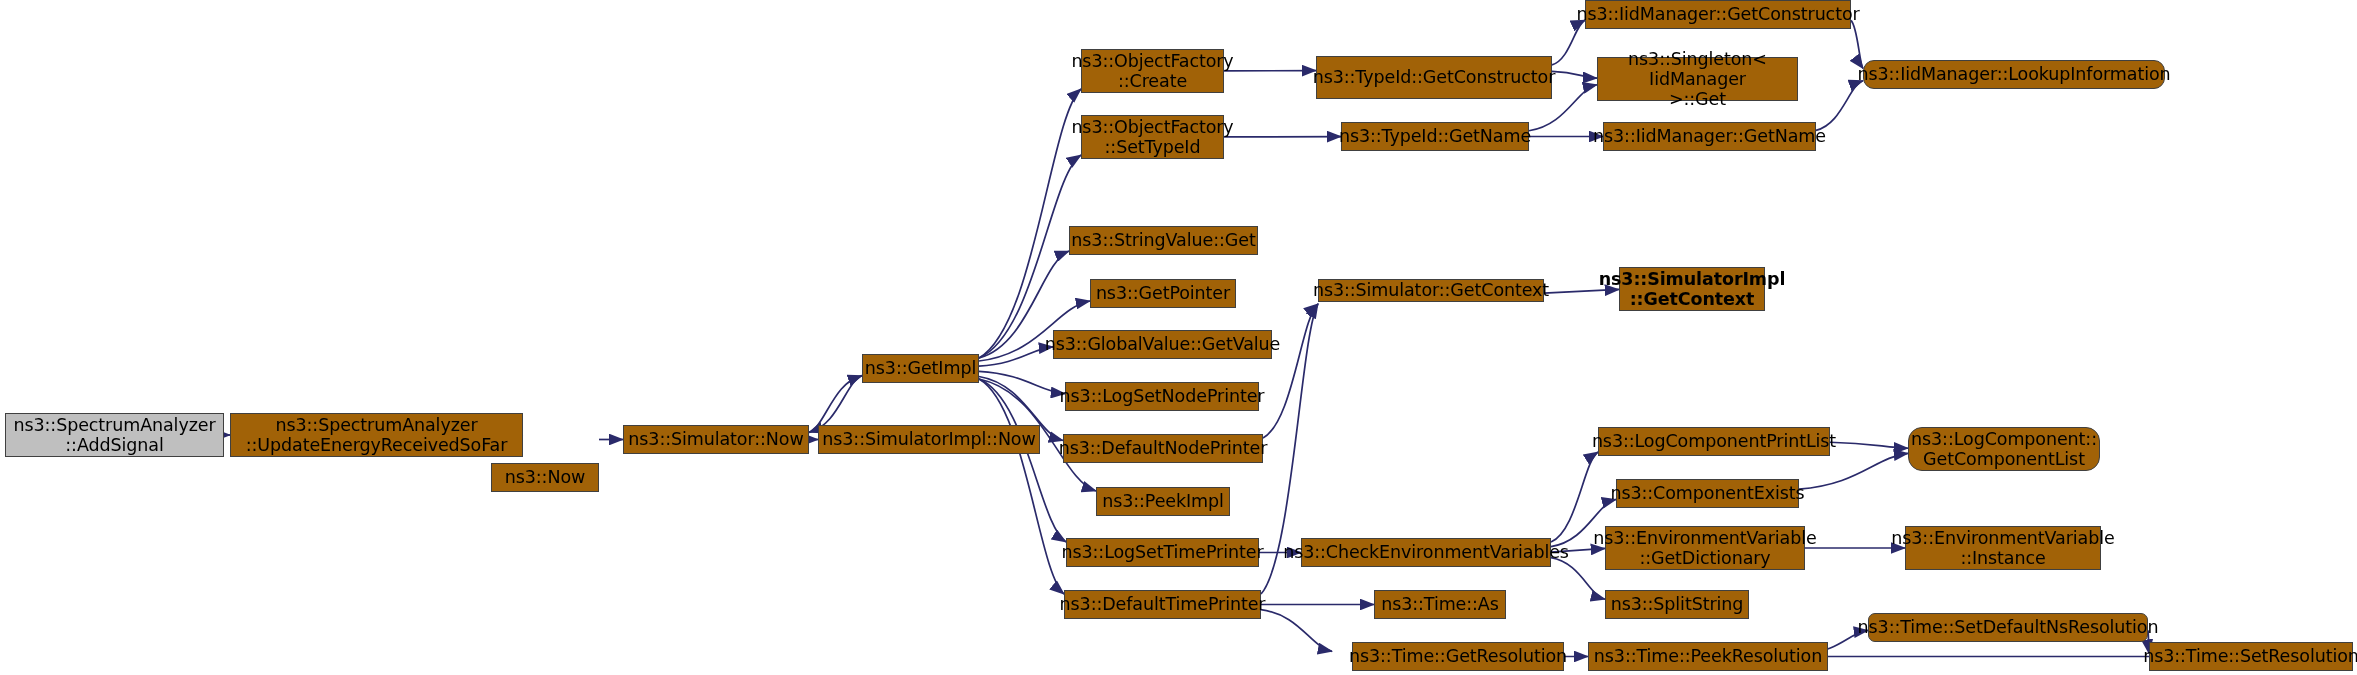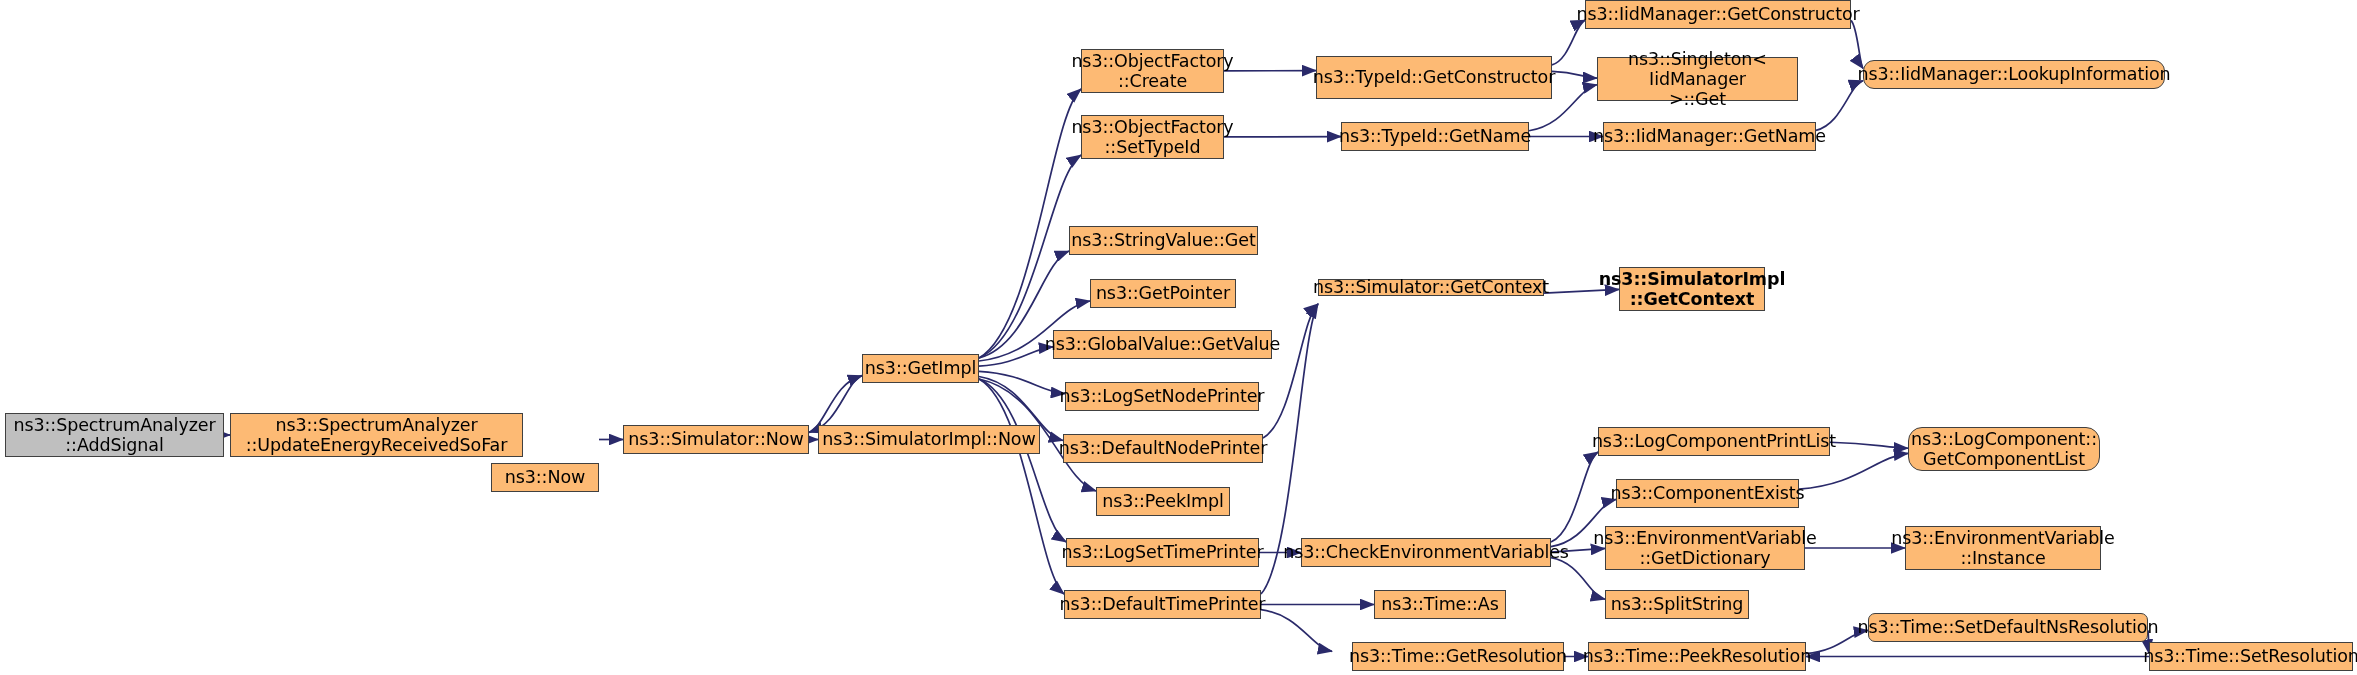--- a/index.html
+++ b/index.html
@@ -20,21 +20,21 @@
     left: 0;
     top: 0;
     width: 2357px;
     height: 675px;
     pointer-events: none;
   }
   .node {
     position: absolute;
     box-sizing: border-box;
     border: 1.6px solid #404040;
-    background: #fdba74;
+    background: #a16207;
     color: #000000;
     font-size: 17.5px;
     line-height: 1.16;
     display: flex;
     align-items: center;
     justify-content: center;
     text-align: center;
     white-space: pre-line;
     letter-spacing: -0.1px;
     padding: 0 4px;
@@ -119,32 +119,32 @@
       <div class="node" style="left: 1603px; top: 122px; width: 213px; height: 29px;">ns3::IidManager::GetName</div>
       <div class="node" style="left: 1863px; top: 60px; width: 302px; height: 29px; border-radius: 11px;">ns3::IidManager::LookupInformation</div>
       <div class="node" style="left: 1069px; top: 226px; width: 189px; height: 29px;">ns3::StringValue::Get</div>
       <div class="node" style="left: 1090px; top: 279px; width: 146px; height: 29px;">ns3::GetPointer</div>
       <div class="node" style="left: 1053px; top: 330px; width: 219px; height: 29px;">ns3::GlobalValue::GetValue</div>
       <div class="node" style="left: 1065px; top: 382px; width: 194px; height: 29px;">ns3::LogSetNodePrinter</div>
       <div class="node" style="left: 1063px; top: 434px; width: 200px; height: 29px;">ns3::DefaultNodePrinter</div>
       <div class="node" style="left: 1096px; top: 487px; width: 134px; height: 29px;">ns3::PeekImpl</div>
       <div class="node" style="left: 1066px; top: 538px; width: 193px; height: 29px;">ns3::LogSetTimePrinter</div>
       <div class="node" style="left: 1064px; top: 590px; width: 197px; height: 29px;">ns3::DefaultTimePrinter</div>
-      <div class="node" style="left: 1318px; top: 279px; width: 226px; height: 17px;">ns3::Simulator::GetContext</div>
+      <div class="node" style="left: 1318px; top: 279px; width: 226px; height: 23px;">ns3::Simulator::GetContext</div>
       <div class="node" style="left: 1619px; top: 267px; width: 146px; height: 44px; font-weight: bold;">ns3::SimulatorImpl
 ::GetContext</div>
       <div class="node" style="left: 1301px; top: 538px; width: 250px; height: 29px;">ns3::CheckEnvironmentVariables</div>
       <div class="node" style="left: 1374px; top: 590px; width: 132px; height: 29px;">ns3::Time::As</div>
       <div class="node" style="left: 1332px; top: 642px; width: 212px; height: 29px; margin-left: 20px;">ns3::Time::GetResolution</div>
       <div class="node" style="left: 1598px; top: 427px; width: 232px; height: 29px;">ns3::LogComponentPrintList</div>
       <div class="node" style="left: 1616px; top: 479px; width: 183px; height: 29px;">ns3::ComponentExists</div>
       <div class="node" style="left: 1605px; top: 526px; width: 200px; height: 44px;">ns3::EnvironmentVariable
 ::GetDictionary</div>
       <div class="node" style="left: 1605px; top: 590px; width: 144px; height: 29px;">ns3::SplitString</div>
-      <div class="node" style="left: 1588px; top: 642px; width: 218px; height: 29px;">ns3::Time::PeekResolution</div>
+      <div class="node" style="left: 1588px; top: 642px; width: 240px; height: 29px;">ns3::Time::PeekResolution</div>
       <div class="node" style="left: 1908px; top: 427px; width: 192px; height: 44px; border-radius: 14px;">ns3::LogComponent::
 GetComponentList</div>
       <div class="node" style="left: 1905px; top: 526px; width: 196px; height: 44px;">ns3::EnvironmentVariable
 ::Instance</div>
       <div class="node" style="left: 1868px; top: 613px; width: 280px; height: 29px; border-radius: 7px;">ns3::Time::SetDefaultNsResolution</div>
       <div class="node" style="left: 2149px; top: 642px; width: 204px; height: 29px;">ns3::Time::SetResolution</div>
     </div>
 </div>
 
 </body></html>

